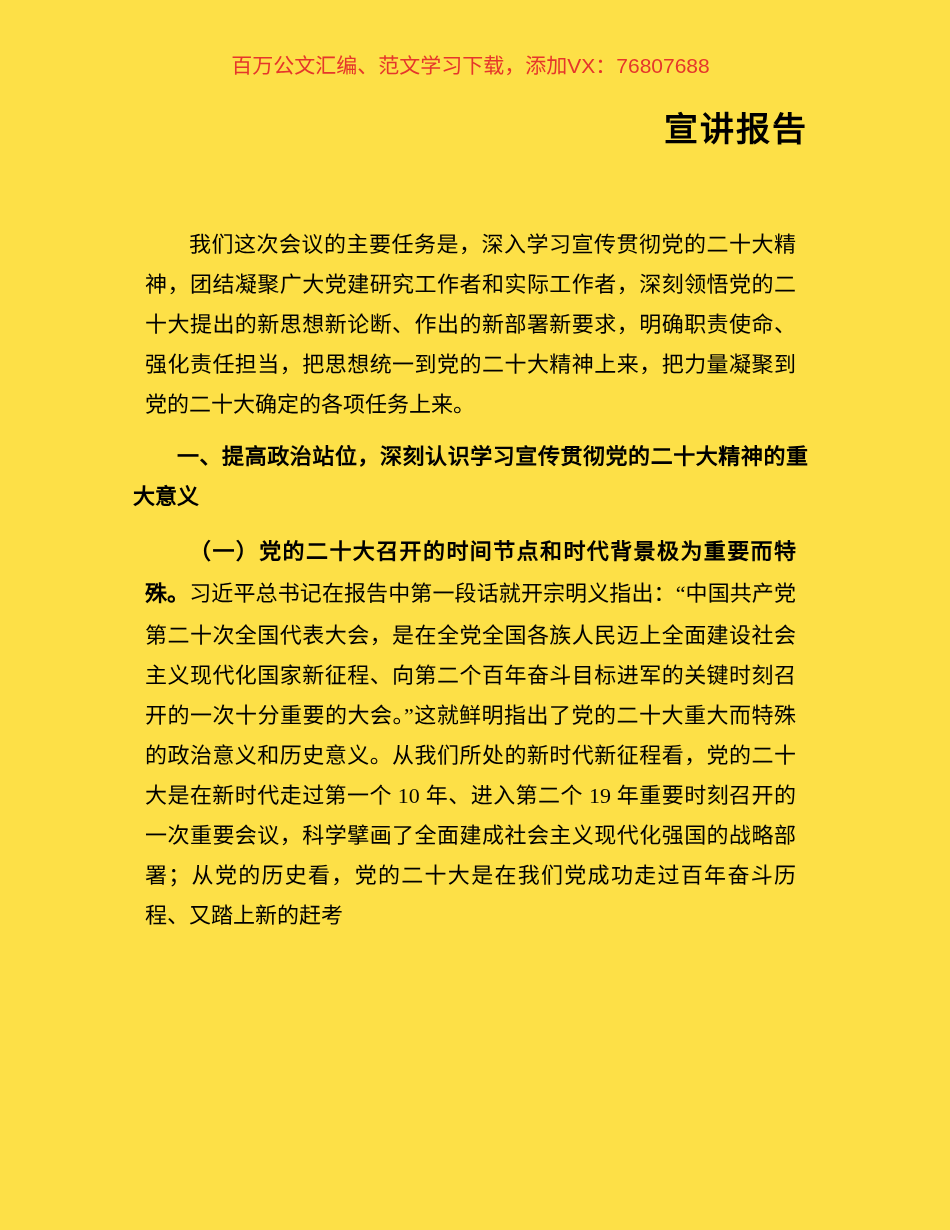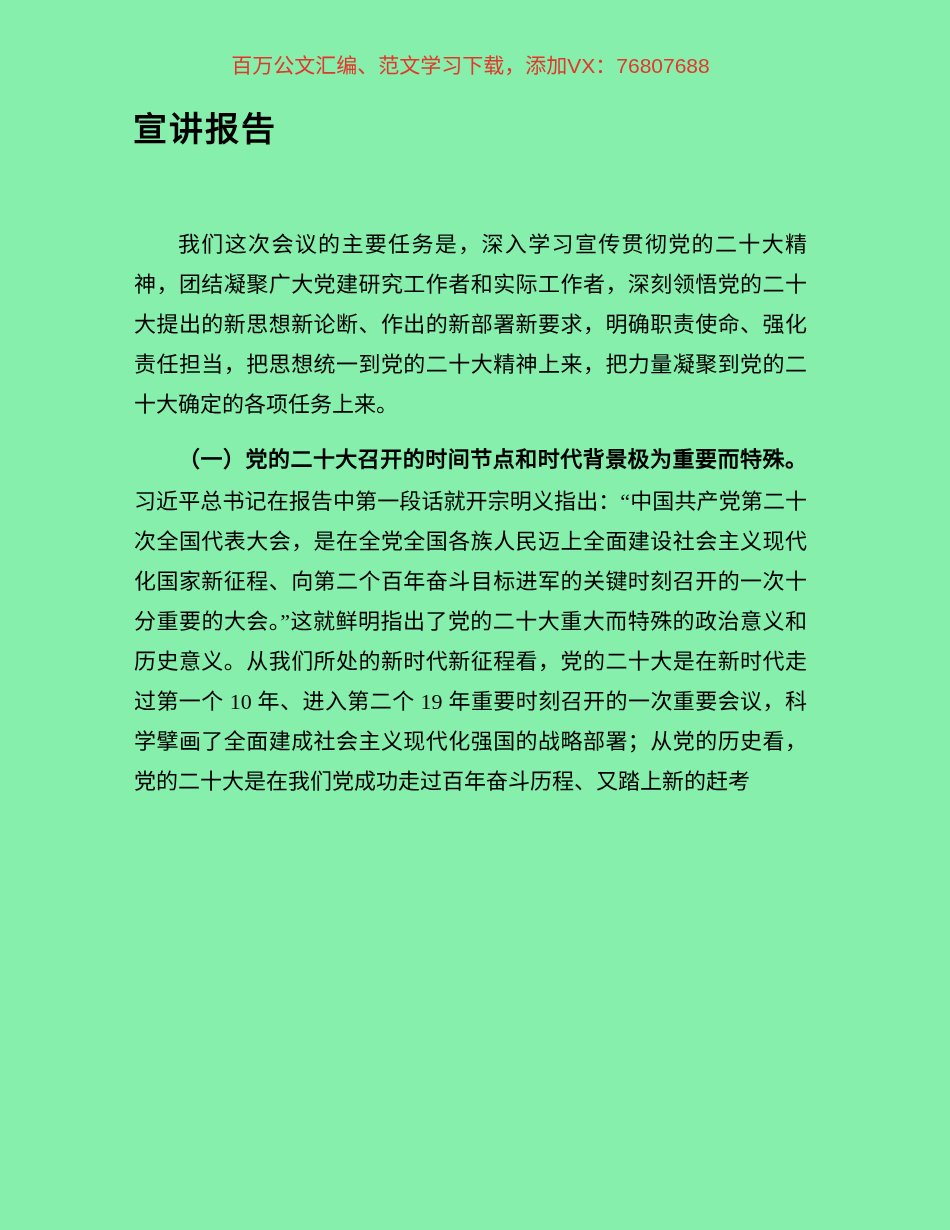--- a/index.html
+++ b/index.html
@@ -6,51 +6,51 @@
   html, body {
     margin: 0;
     padding: 0;
     background: #ffffff;
   }
   .page {
     position: relative;
     width: 950px;
     height: 1230px;
     box-sizing: border-box;
-    background: #86efac;
+    background: #fde047;
     color: #000000;
     padding: 52px 142px 0 133px;
     overflow: hidden;
     font-family: "Liberation Serif", "DejaVu Serif", serif;
   }
   .watermark {
     margin: 0;
     text-align: center;
     font-family: "Liberation Sans", "DejaVu Sans", sans-serif;
     font-size: 21px;
     line-height: 28px;
     color: #e5362b;
     white-space: nowrap;
   }
   .doc-title {
     margin: 27px 0 0 0;
-    text-align: left;
+    text-align: right;
     font-family: "Liberation Serif", "DejaVu Serif", serif;
     font-weight: bold;
     font-size: 34px;
     line-height: 46px;
     letter-spacing: 2px;
     color: #000000;
   }
   .body-text {
     font-size: 22px;
     line-height: 40px;
     text-align: justify;
     text-indent: 44px;
-    margin: 1px;
+    margin: 12px;
     color: #000000;
     word-break: break-all;
   }
   .para-intro {
     margin-top: 72px;
   }
   .section-heading {
     font-family: "Liberation Sans", "DejaVu Sans", sans-serif;
     font-weight: bold;
     font-size: 22px;
@@ -76,17 +76,18 @@
 <body>
 
 <div class="page">
 
   <p class="watermark">百万公文汇编、范文学习下载，添加VX：76807688</p>
 
   <h1 class="doc-title">宣讲报告</h1>
 
   <p class="body-text para-intro">我们这次会议的主要任务是，深入学习宣传贯彻党的二十大精神，团结凝聚广大党建研究工作者和实际工作者，深刻领悟党的二十大提出的新思想新论断、作出的新部署新要求，明确职责使命、强化责任担当，把思想统一到党的二十大精神上来，把力量凝聚到党的二十大确定的各项任务上来。</p>
 
+  <h2 class="section-heading">一、提高政治站位，深刻认识学习宣传贯彻党的二十大精神的重大意义</h2>
 
 
   <p class="body-text para-subsection"><span class="lead-bold">（一）党的二十大召开的时间节点和时代背景极为重要而特殊。</span><span>习近平总书记在报告中第一段话就开宗明义指出：“中国共产党第二十次全国代表大会，是在全党全国各族人民迈上全面建设社会主义现代化国家新征程、向第二个百年奋斗目标进军的关键时刻召开的一次十分重要的大会。”这就鲜明指出了党的二十大重大而特殊的政治意义和历史意义。从我们所处的新时代新征程看，党的二十大是在新时代走过第一个 10 年、进入第二个 19 年重要时刻召开的一次重要会议，科学擘画了全面建成社会主义现代化强国的战略部署；从党的历史看，党的二十大是在我们党成功走过百年奋斗历程、又踏上新的赶考</span></p>
 
 </div>
 
 </body></html>

